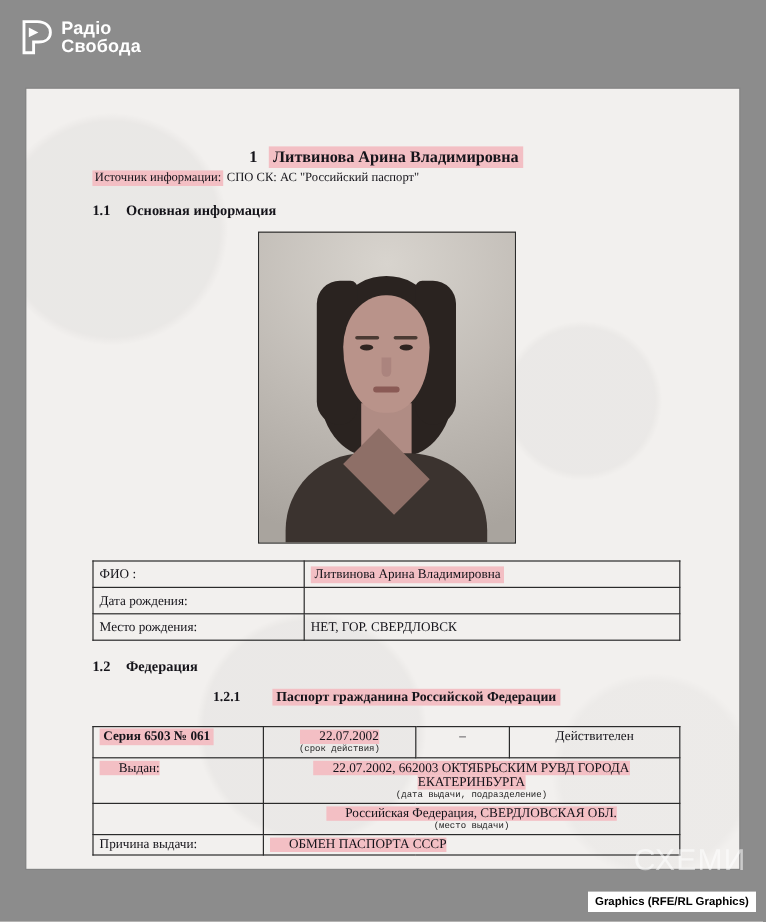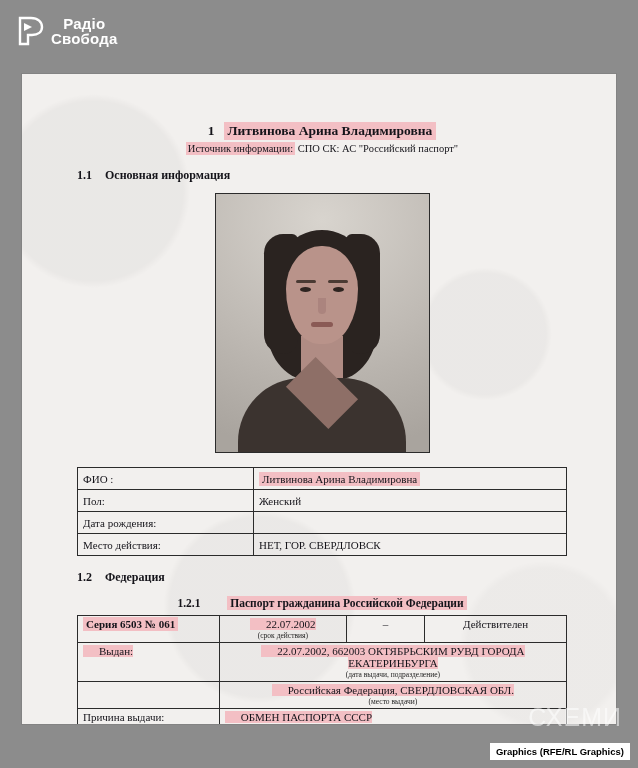--- a/index.html
+++ b/index.html
@@ -18,21 +18,21 @@
   }
   .logo-mark{
     width:26px;height:30px;position:relative;
   }
   .logo-mark svg{display:block;}
   .logo-text{
     font-family:"Liberation Sans", sans-serif;
     font-size:15px;line-height:15px;font-weight:700;
     letter-spacing:.2px;
   }
-  .logo-text span{display:block;text-align:center;}
+  .logo-text span{display:block;}
 
   
   .sheet{
     position:absolute;
     left:22px;top:74px;
     width:594px;height:650px;
     background:#f2f0ee;
     background-image:
        radial-gradient(circle at 12% 18%, rgba(0,0,0,.035) 0 12%, transparent 13%),
        radial-gradient(circle at 78% 40%, rgba(0,0,0,.03) 0 10%, transparent 11%),
@@ -49,21 +49,21 @@
   .hl{background:#f3bfc4;padding-left:16px;}
 
   
   .title-row{
     display:flex;justify-content:center;align-items:baseline;gap:9px;
     font-size:13.5px;font-weight:700;
   }
   .title-row .num{font-weight:700;}
   .title-name{font-weight:700;padding:1px 4px;}
   .source{
-    margin-top:3px;text-align:center;font-size:10.5px;
+    margin-top:3px;text-align:left;font-size:10.5px;
   }
   .source .src-label{padding:1px 2px;}
   .sec{
     margin-top:14px;font-size:12px;font-weight:700;
   }
   .sec .sec-num{margin-right:10px;font-weight:700;}
 
   
   .photo-wrap{
     margin:10px auto 0;width:213px;height:258px;
@@ -130,27 +130,27 @@
     border:1px solid #2b2b2b;
     padding:2px 5px;
     vertical-align:middle;
     height:17px;
   }
   .tbl .lab{width:36%;}
   .main-tbl{margin-top:14px;}
   .val-pink{padding:1px 3px;}
 
   
-  .doc-tbl{margin-top:6px;}
+  .doc-tbl{margin-top:18px;}
   .doc-tbl td{
     border:1px solid #2b2b2b;
     padding:2px 5px;vertical-align:top;
   }
   .cell-center{text-align:center;}
-  .sub{display:block;font-size:7.5px;text-align:center;color:#222;margin-top:1px;}
+  .sub{display:block;font-size:7.5px;text-align:center;color:#222;margin-top:1px;font-family:Liberation Mono, monospace;}
   .ser{font-weight:700;padding:1px 3px;}
   .sec-sub{
     margin-top:12px;text-align:center;font-size:11.5px;font-weight:700;
   }
   .sec-sub .sec-num{margin-right:24px;}
   .sec-sub .hl{padding:1px 3px;}
 
   
   .watermark{
     position:absolute;right:16px;bottom:36px;
@@ -217,29 +217,25 @@
       <div class="ph-collar"></div>
     </div>
 
     <table class="tbl main-tbl">
       <tbody>
         <tr>
           <td class="lab">ФИО :</td>
           <td><span class="val-pink hl">Литвинова Арина Владимировна</span></td>
         </tr>
         <tr>
-          <td class="lab">Пол:</td>
-          <td>Женский</td>
-        </tr>
-        <tr>
           <td class="lab">Дата рождения:</td>
           <td></td>
         </tr>
         <tr>
-          <td class="lab">Место действия:</td>
+          <td class="lab">Место рождения:</td>
           <td>НЕТ, ГОР. СВЕРДЛОВСК</td>
         </tr>
       </tbody>
     </table>
 
     <div class="sec">
       <span class="sec-num">1.2</span>
       <span>Федерация</span>
     </div>
 

